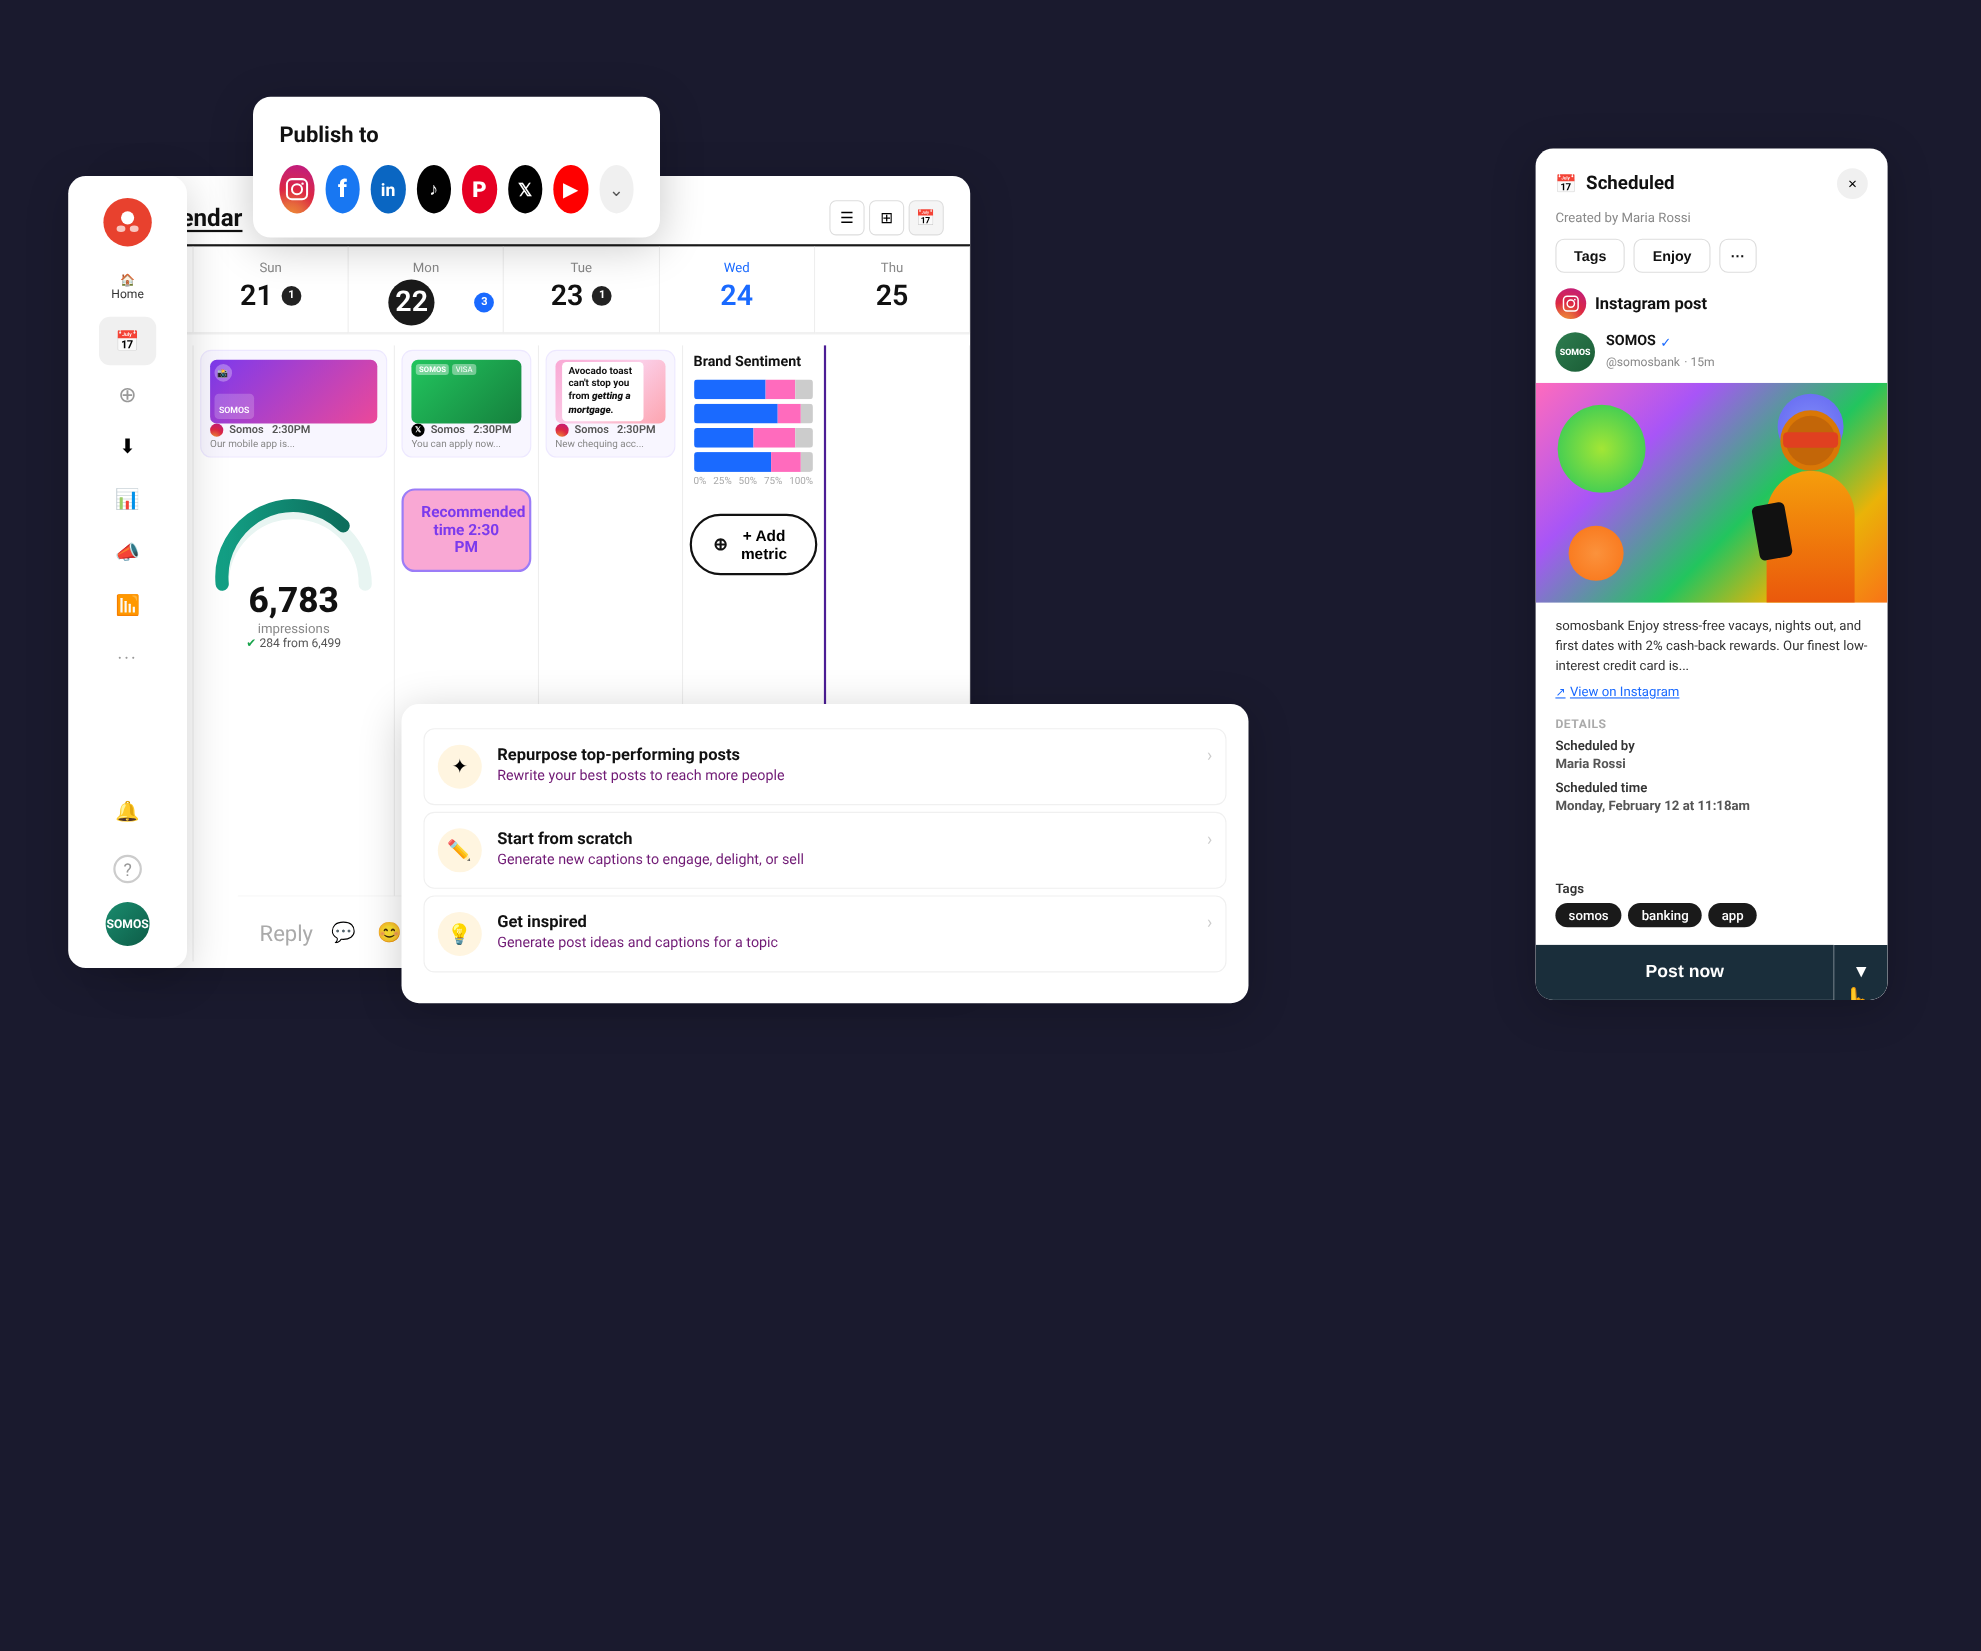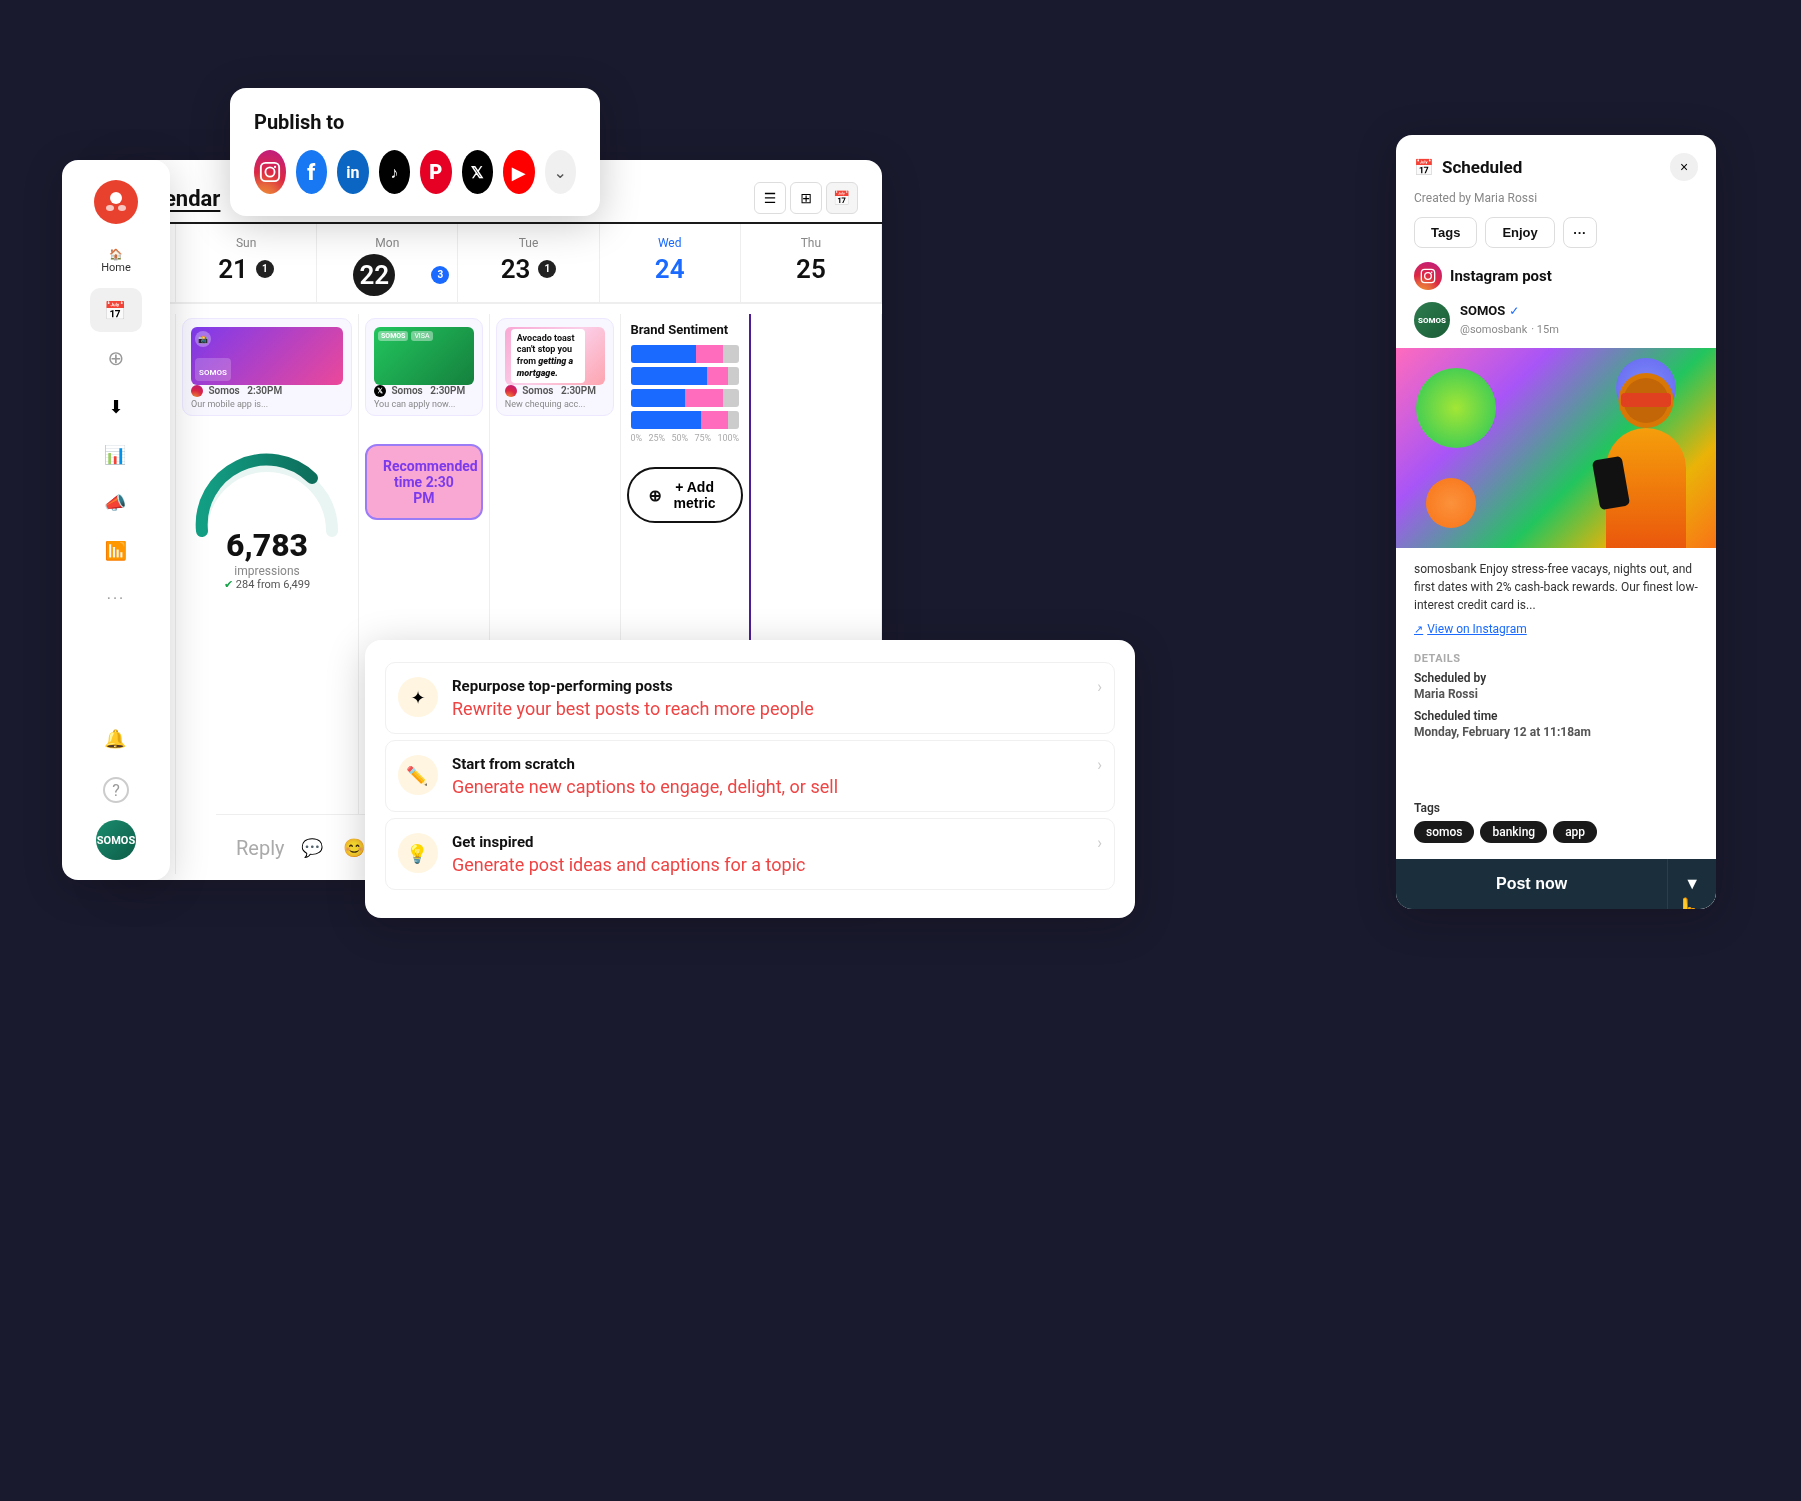--- a/index.html
+++ b/index.html
@@ -461,22 +461,22 @@
     .idea-content { flex: 1; }
 
     .idea-title {
       font-size: 15px;
       font-weight: 700;
       color: #111;
       margin-bottom: 3px;
     }
 
     .idea-desc {
-      font-size: 18px;
-      color: #ef4444;
+      font-size: 13px;
+      color: #701a75;
     }
 
     
     .scheduled-panel {
       position: absolute;
       right: 85px;
       top: 135px;
       width: 320px;
       background: #fff;
       border-radius: 16px;

